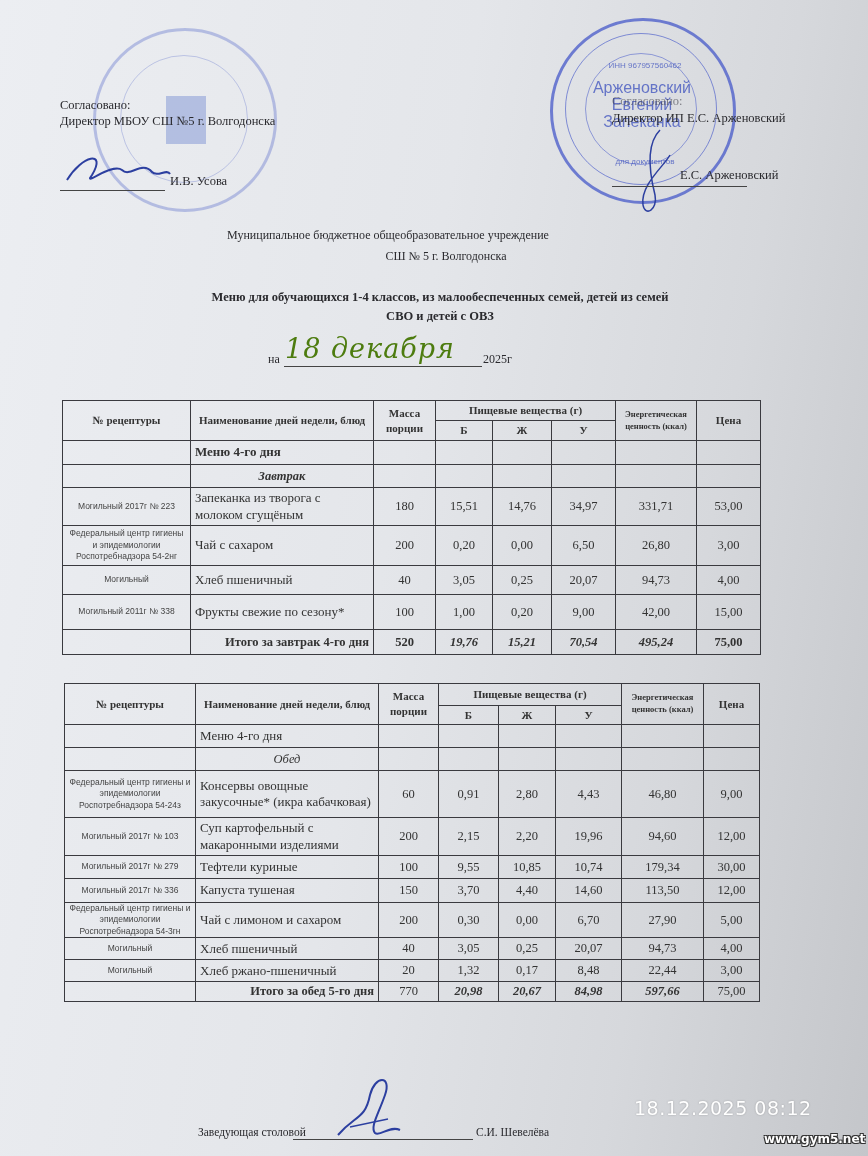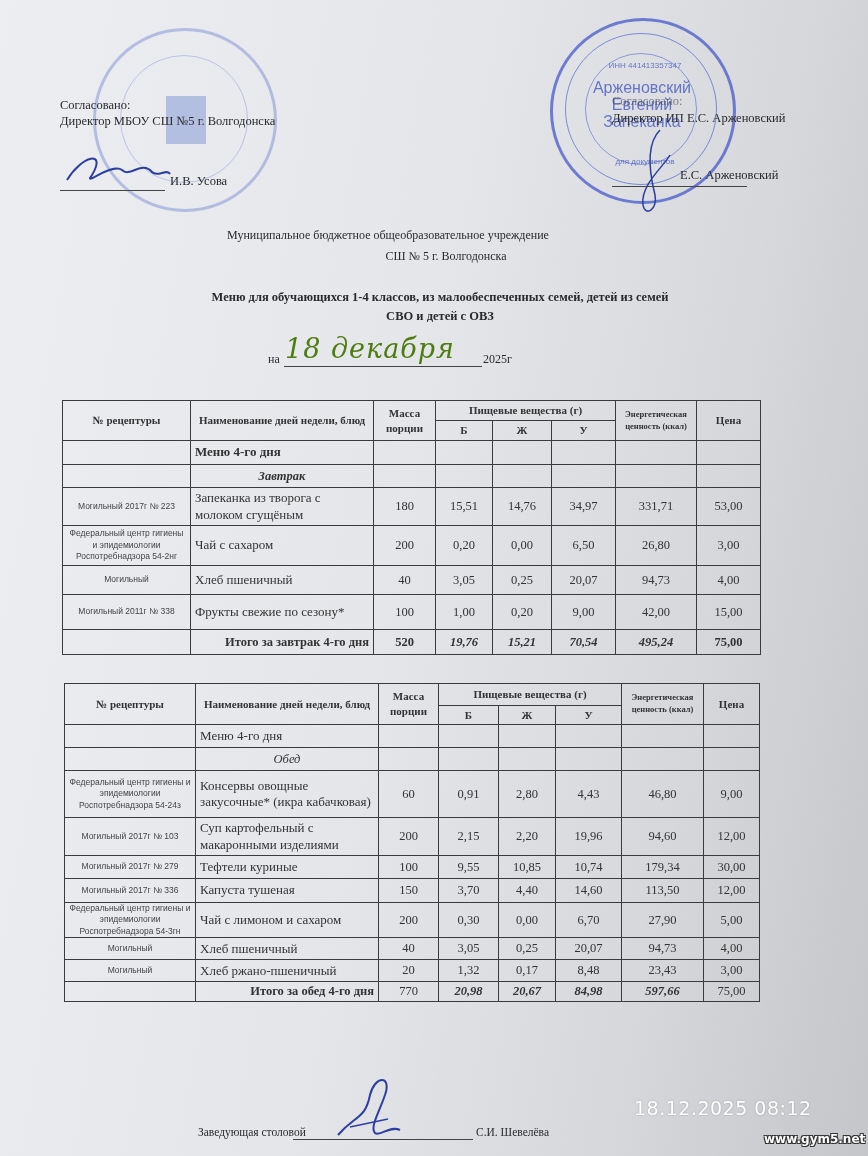--- a/index.html
+++ b/index.html
@@ -48,21 +48,21 @@
 
 <div class="stamp" style="left:550px;top:18px;width:180px;height:180px;border-width:3px;border-color:rgba(60,80,200,0.7);">
   <div class="inner" style="left:12px;top:12px;width:150px;height:150px;border-color:rgba(60,80,200,0.6);"></div>
   <div class="inner" style="left:32px;top:32px;width:110px;height:110px;border-color:rgba(60,80,200,0.5);"></div>
 </div>
 <div class="stamp-text" style="left:588px;top:80px;width:108px;font-size:16px;">
   <div>Арженовский</div>
   <div>Евгений</div>
   <div>Запеканка</div>
 </div>
-<div class="stamp-text" style="left:600px;top:62px;width:90px;font-size:8px;">ИНН 441413357347</div>
+<div class="stamp-text" style="left:600px;top:62px;width:90px;font-size:8px;">ИНН 967957560462</div>
 <div class="stamp-text" style="left:605px;top:158px;width:80px;font-size:8px;">для документов</div>
 
 <div class="abs t" style="left:612px;top:94px;color:rgba(60,60,70,0.6);">Согласовано:</div>
 <div class="abs t" style="left:612px;top:111px;">Директор ИП Е.С. Арженовский</div>
 <svg class="sig" style="left:625px;top:125px;" width="60" height="95">
   <path d="M35 5 C 20 20, 25 50, 30 70 C 33 85, 20 92, 18 80 C 15 60, 40 40, 45 30" stroke="#2c3fa0" stroke-width="1.5" fill="none"></path>
 </svg>
 <div class="abs" style="left:612px;top:186px;width:135px;border-top:1px solid #444;"></div>
 <div class="abs t" style="left:680px;top:168px;">Е.С. Арженовский</div>
 
@@ -280,26 +280,26 @@
     <td>94,73</td>
     <td>4,00</td>
   </tr>
   <tr style="height:22px;">
     <td class="src">Могильный</td>
     <td class="name">Хлеб ржано-пшеничный</td>
     <td>20</td>
     <td>1,32</td>
     <td>0,17</td>
     <td>8,48</td>
-    <td>23,43</td>
+    <td>22,44</td>
     <td>3,00</td>
   </tr>
   <tr style="height:20px;">
     <td></td>
-    <td class="total-label">Итого за обед 4-го дня</td>
+    <td class="total-label">Итого за обед 5-го дня</td>
     <td>770</td>
     <td class="ital">20,98</td>
     <td class="ital">20,67</td>
     <td class="ital">84,98</td>
     <td class="ital">597,66</td>
     <td>75,00</td>
   </tr>
 </tbody>
   </table>
 

